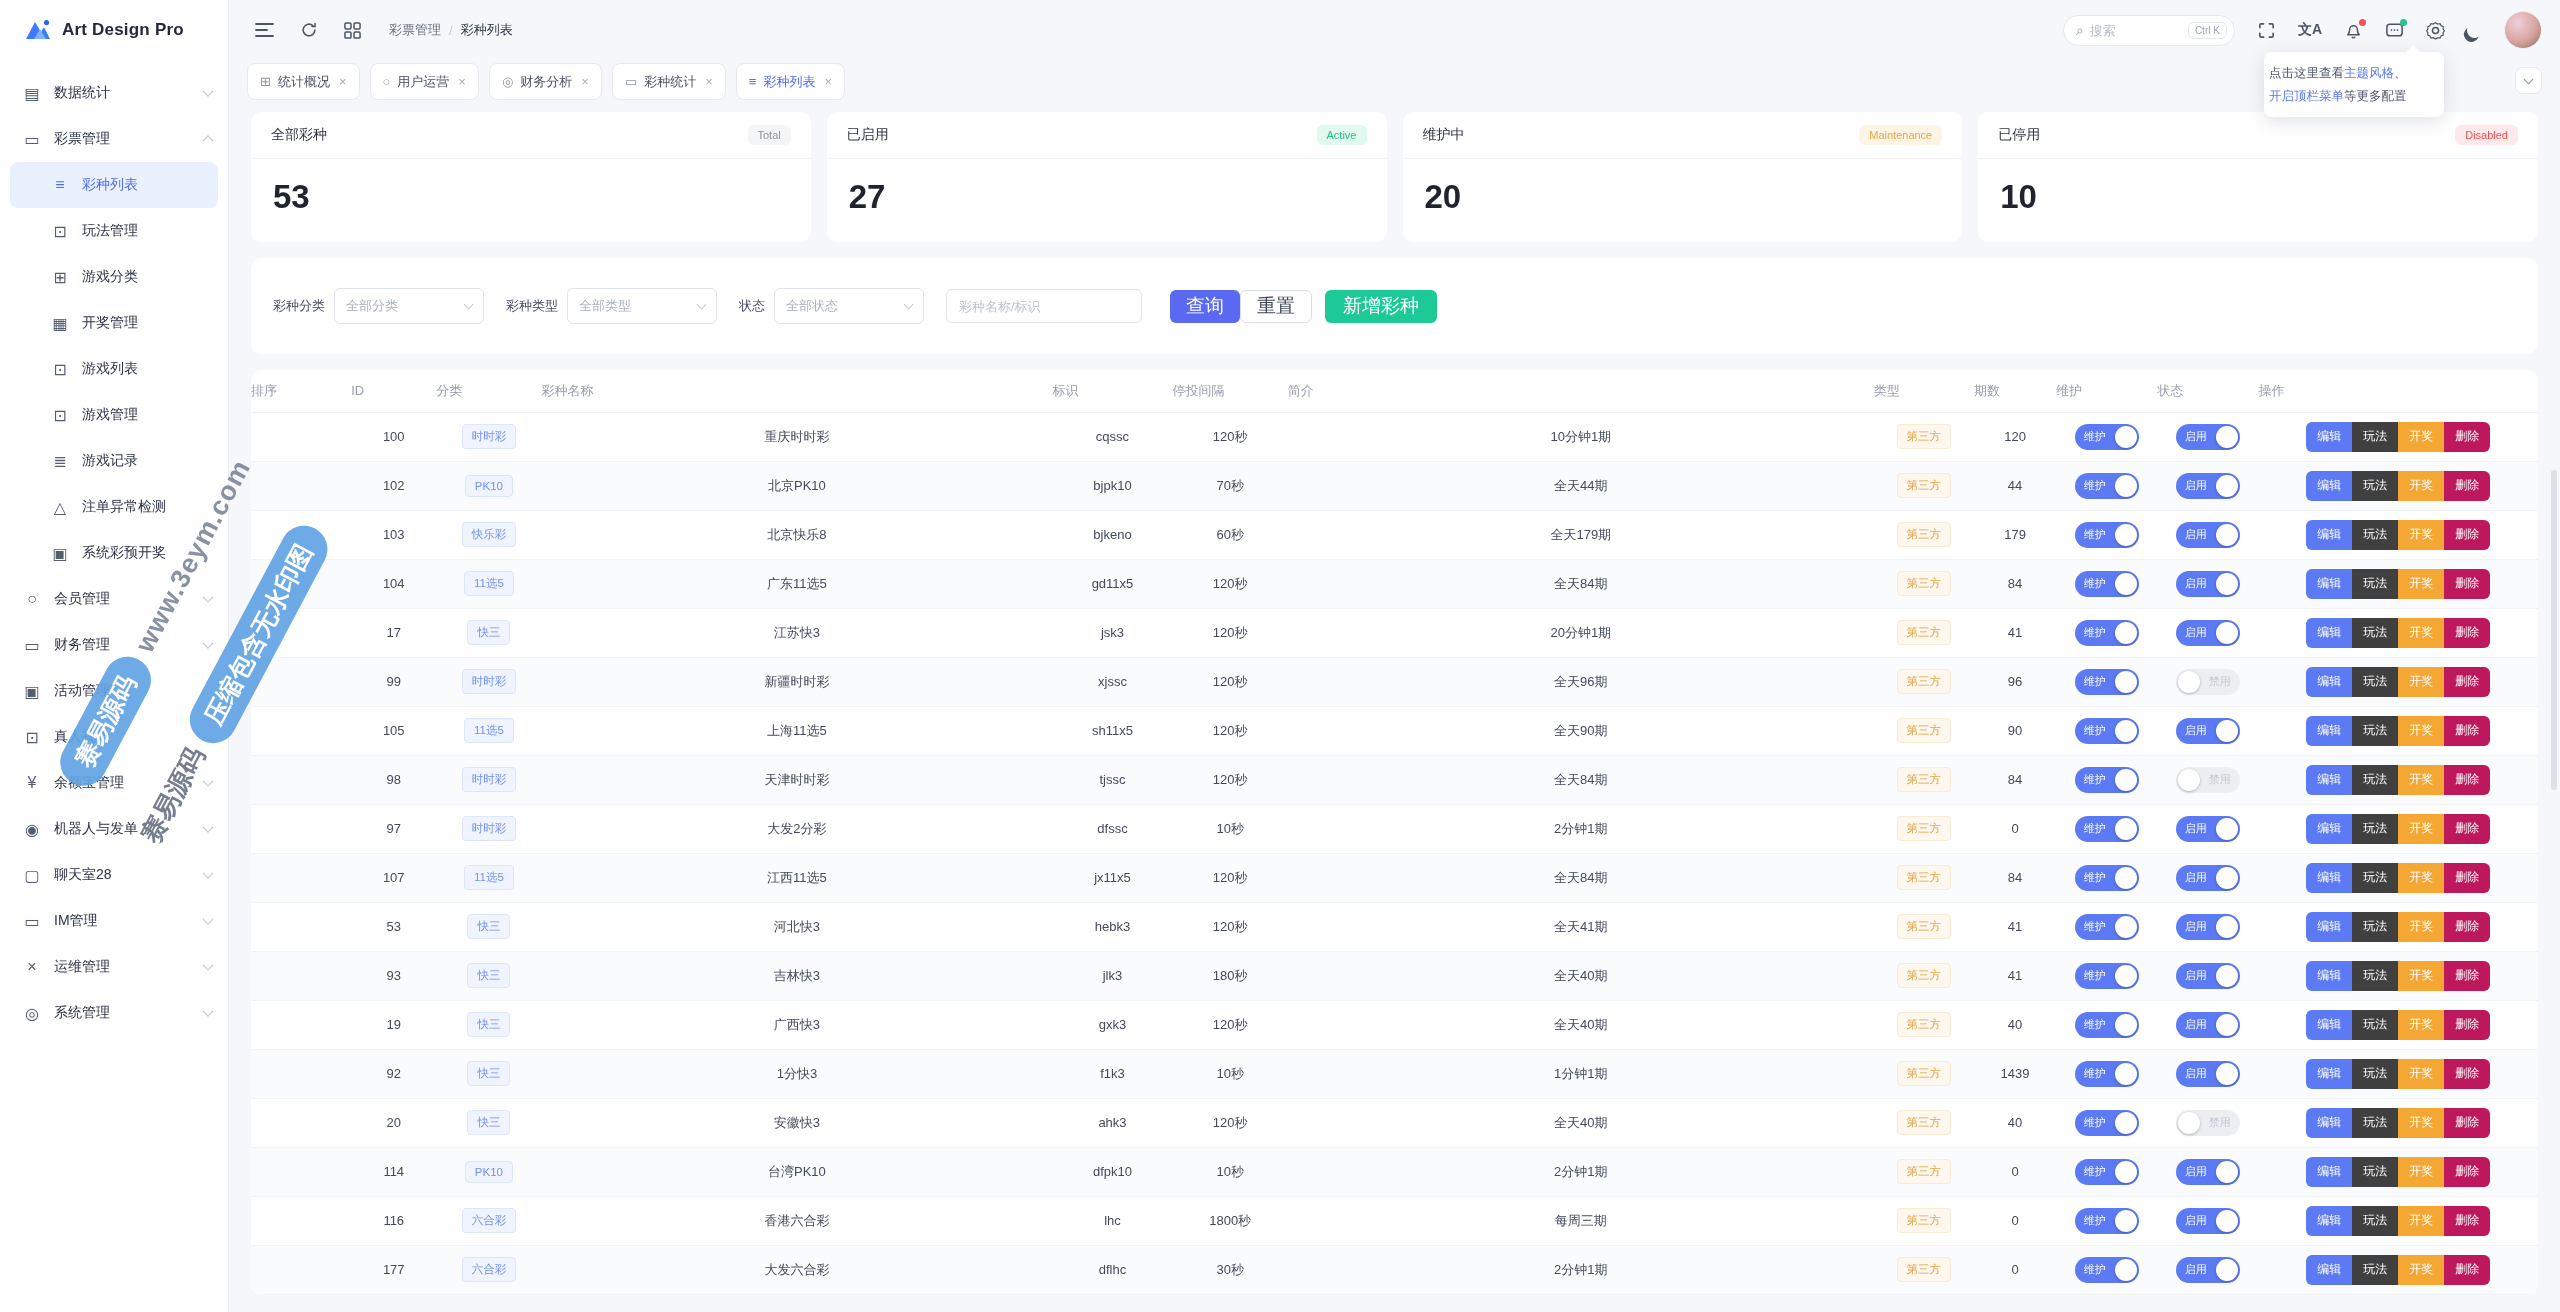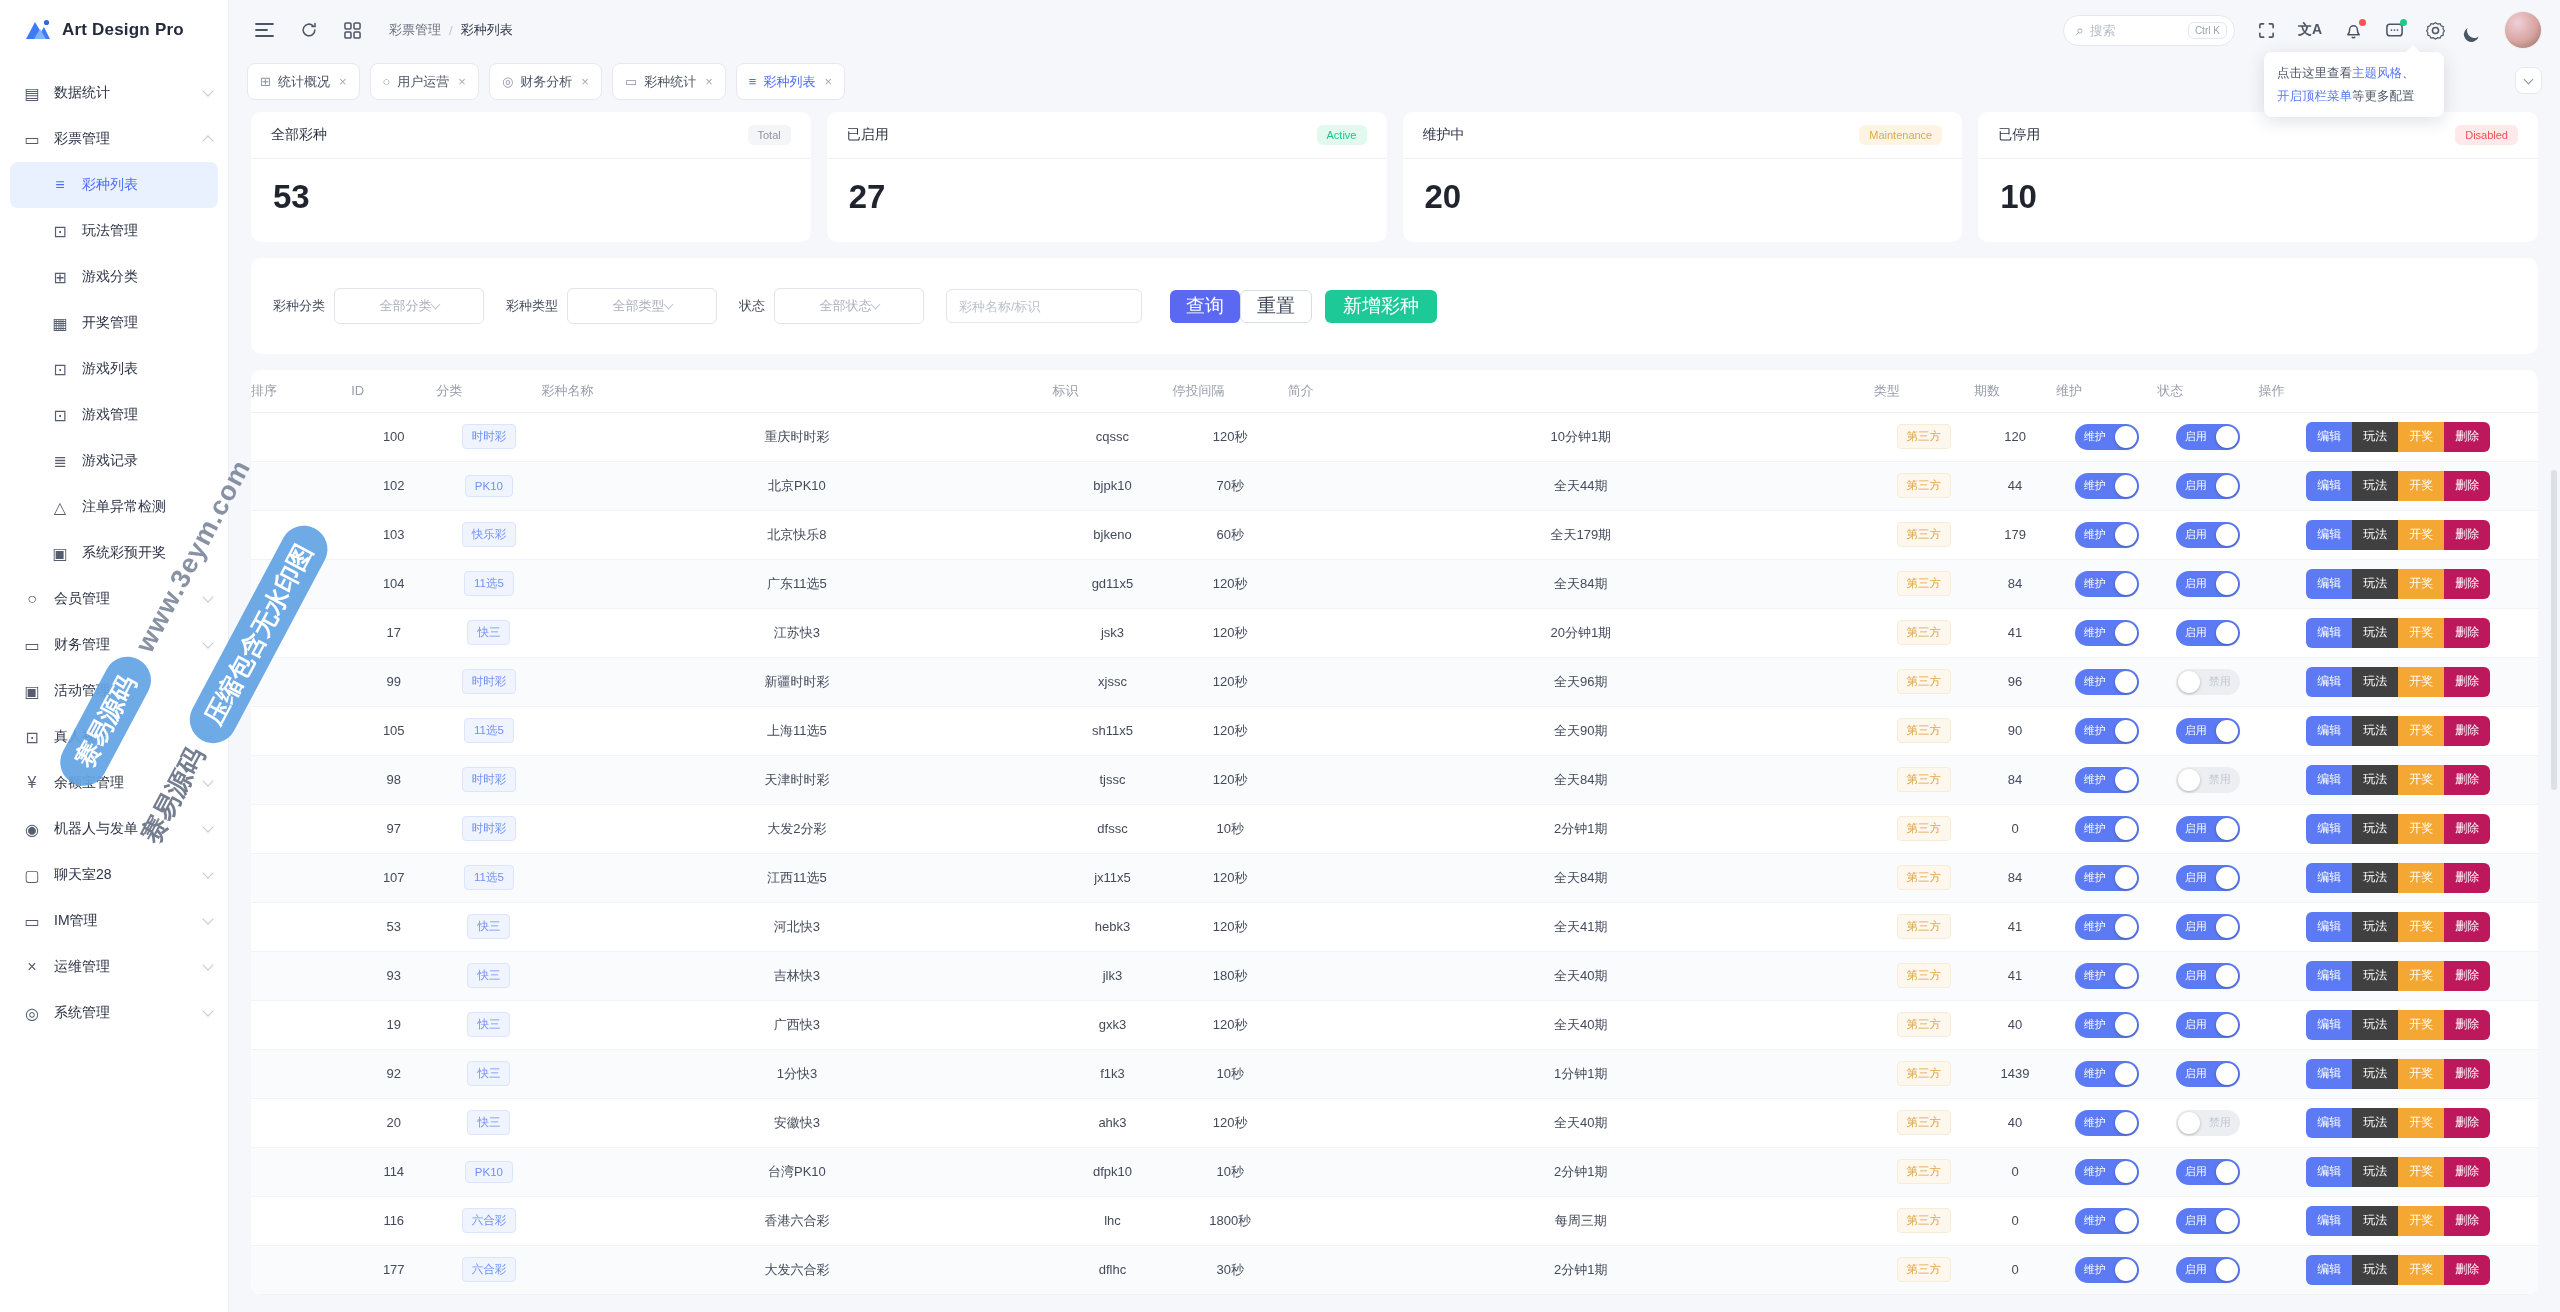--- a/index.html
+++ b/index.html
@@ -61,21 +61,21 @@
   .sbadge { font-size:11px; padding:4px 10px; border-radius:6px; }
   .sbadge.total { background:#f4f5f7; color:#8f959e; }
   .sbadge.active { background:#e2f9f0; color:#26c28c; }
   .sbadge.maintenance { background:#fdf4e4; color:#e4a84a; }
   .sbadge.disabled { background:#fde9e9; color:#ee5253; }
   .scard-value { padding:19px 22px; font-size:33px; font-weight:700; color:#1f242e; }
 
   .filter-card { background:#fff; border-radius:10px; margin-top:16px; height:96px; display:flex; align-items:center; padding:0 22px; }
   .f-label { font-size:13px; color:#454c5e; margin-right:9px; white-space:nowrap; }
   .f-gap { margin-left:22px; }
-  .fselect { width:150px; height:34px; border:1px solid #e1e4eb; border-radius:6px; background:#fff; display:flex; align-items:center; justify-content:center; padding:17px 11px; color:#abb1bc; cursor:pointer; }
+  .fselect { width:150px; height:34px; border:1px solid #e1e4eb; border-radius:6px; background:#fff; display:flex; align-items:center; justify-content:space-between; padding:17px 11px; color:#abb1bc; cursor:pointer; }
   .fselect .chev { width:7px; height:7px; border-right:1.4px solid #c3c8d2; border-bottom:1.4px solid #c3c8d2; transform:rotate(45deg); margin-top:-3px; }
   .kwinput { width:196px; height:34px; border:1px solid #e1e4eb; border-radius:6px; padding:0 12px; font-size:13px; outline:none; margin-left:22px; color:#333; }
   .kwinput::placeholder { color:#bcc1cb; }
   .btn { height:33px; border:none; border-radius:6px; font-size:19px; cursor:pointer; padding:0 16px; white-space:nowrap; font-family:inherit; }
   .btn-query { background:#5a68f2; color:#fff; margin-left:28px; }
   .btn-reset { background:#fff; border:1px solid #d9dde6; color:#3f4656; }
   .btn-add { background:#1ec998; color:#fff; margin-left:13px; padding:0 18px; }
 
   .table-card { background:#fff; border-radius:10px; margin-top:16px; overflow:hidden; }
   table { width:100%; border-collapse:collapse; table-layout:fixed; }
@@ -93,21 +93,21 @@
   .switch.off .knob { position:absolute; left:2px; top:2px; }
   .knob { width:22px; height:22px; border-radius:50%; background:#fff; box-shadow:0 1px 3px rgba(0,0,0,.25); }
   .act-group { display:inline-flex; border-radius:6px; overflow:hidden; vertical-align:middle; }
   .act-btn { height:30px; padding:0 11px; font-size:12px; color:#fff; border:none; cursor:pointer; font-family:inherit; }
   .act-edit { background:#5b7af3; }
   .act-play { background:#404040; }
   .act-draw { background:#f5a733; }
   .act-del  { background:#be185d; }
 
   
-  .tooltip { position:absolute; right:116px; top:52px; width:180px; background:#fff; border-radius:8px; box-shadow:0 4px 18px rgba(30,40,70,.14); padding:10px 13px; font-size:12.5px; color:#51586a; line-height:1.8; z-index:5; }
+  .tooltip { position:absolute; right:116px; top:52px; width:180px; background:#fff; border-radius:8px; box-shadow:0 4px 18px rgba(30,40,70,.14); padding:10px 5px; font-size:12.5px; color:#51586a; line-height:1.8; z-index:5; }
   .tooltip::before { content:""; position:absolute; top:-5px; right:26px; width:10px; height:10px; background:#fff; transform:rotate(45deg); }
   .tooltip a { color:#5a78f0; text-decoration:none; }
 
   
   .wm { position:absolute; display:flex; align-items:center; gap:10px; transform:rotate(-62deg); transform-origin:0 0; opacity:.92; z-index:4; pointer-events:none; white-space:nowrap; }
   .wm1 { left:52px; top:772px; }
   .wm2 { left:128px; top:830px; }
   .wm-pill { background:#62a4e4; color:#fff; font-weight:700; font-size:25px; padding:7px 20px; border-radius:26px; }
   .wm-url { color:#7e899c; font-weight:700; font-size:27px; letter-spacing:1px; }
   .wm-brand { color:#6a7486; font-weight:700; font-size:26px; }

